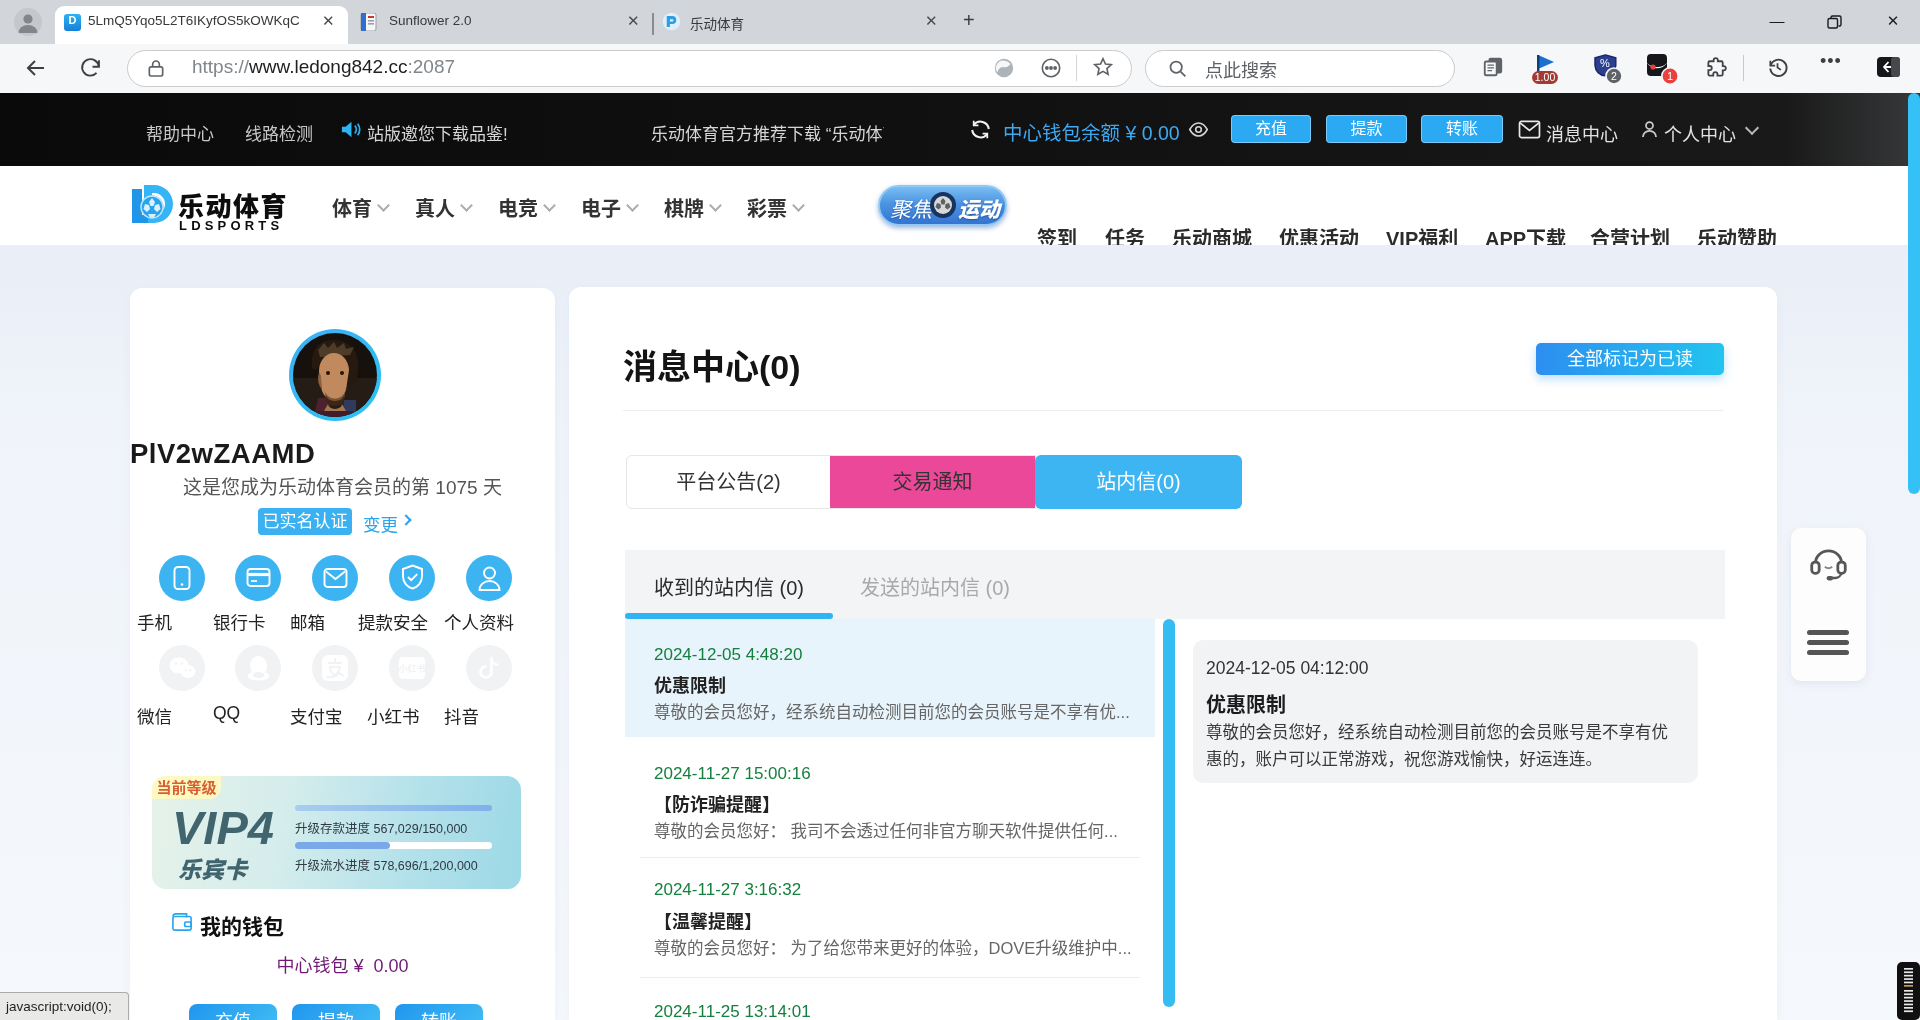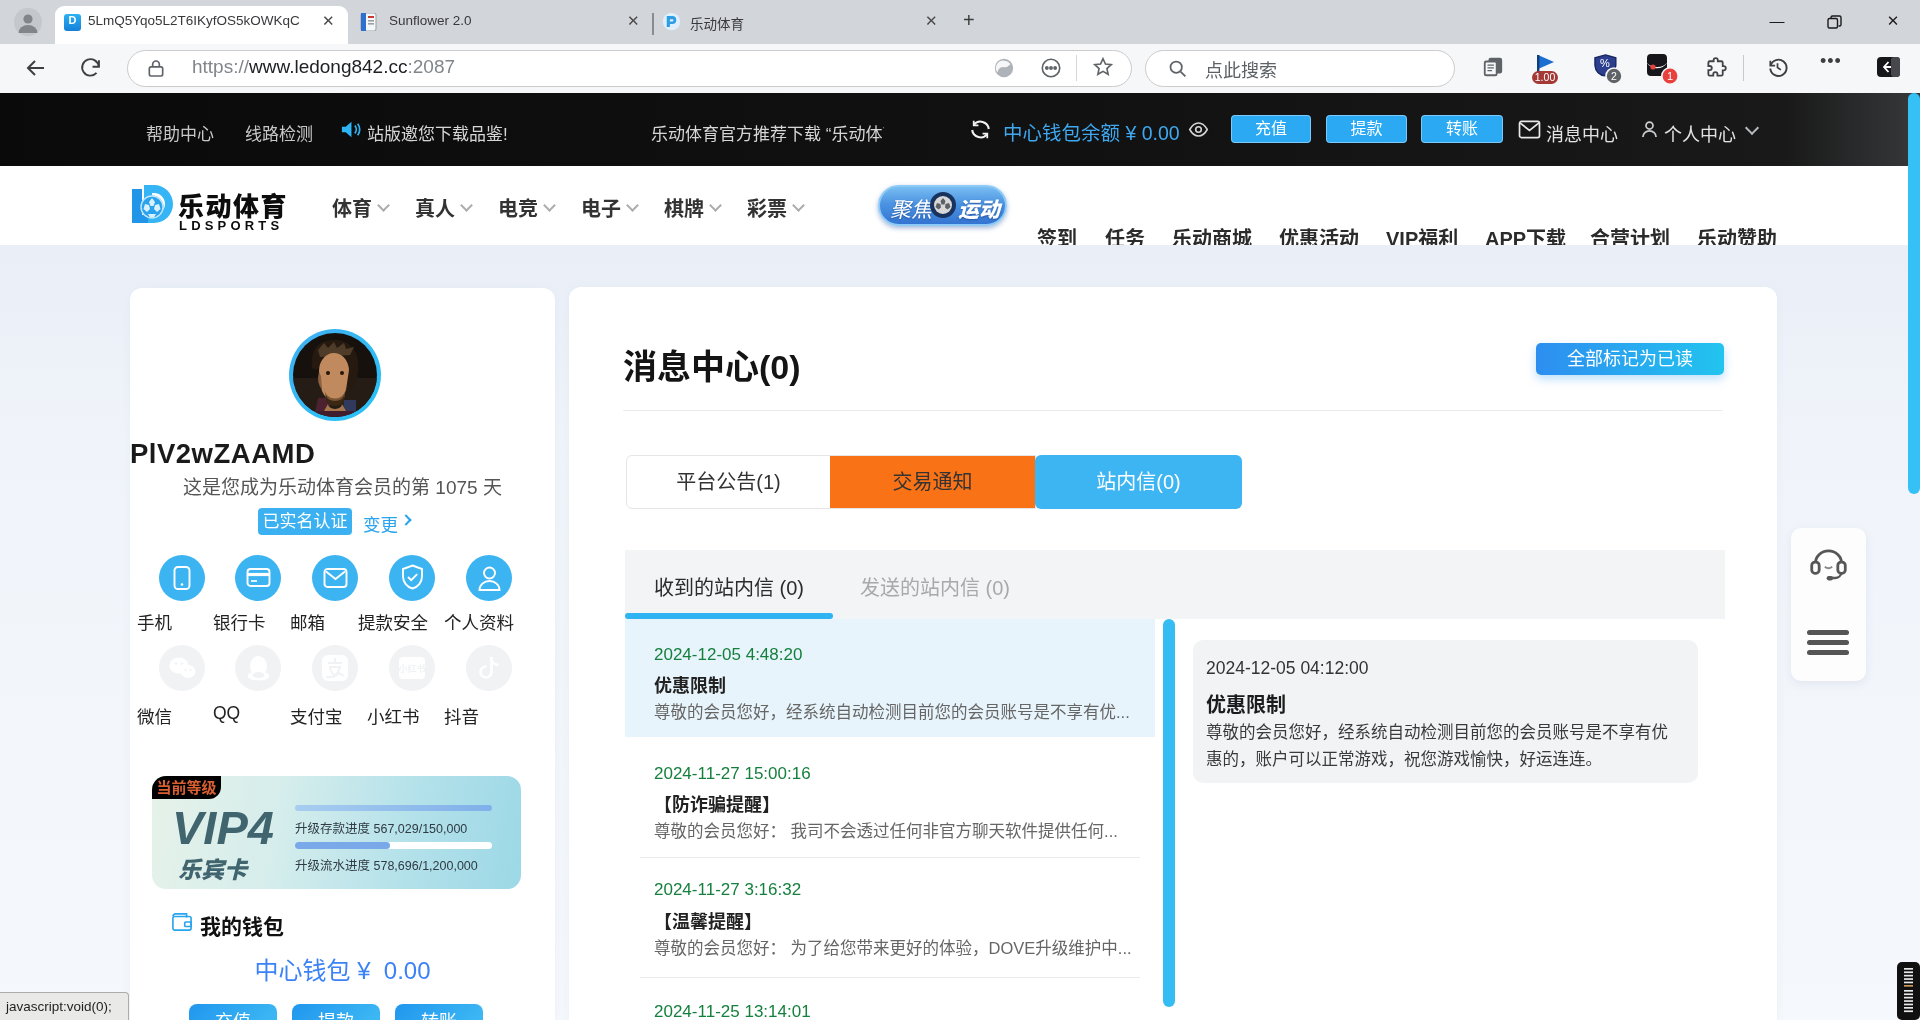--- a/index.html
+++ b/index.html
@@ -349,46 +349,46 @@
 <div class="ic-label" style="left:367px;top:703px">小红书</div>
 
 <div class="ic-circle" style="left:466px;top:645px;background:#f1f2f4"></div>
 <svg class="abs" style="left:477px;top:654px" width="24" height="28" viewBox="0 0 24 28" fill="none" stroke="#fff" stroke-width="2.6">
     <path d="M14.5 3 v15 a5.5 5.5 0 1 1 -5 -5.5"></path>
     <path d="M14.5 5 a7 7 0 0 0 7 6"></path>
   </svg>
 <div class="ic-label" style="left:444px;top:703px">抖音</div>
 
 <div class="abs" style="left:152px;top:776px;width:369px;height:113px;border-radius:14px;background:linear-gradient(100deg,#e6f2e9 0%,#d5edec 35%,#b3e1ea 70%,#9cd8e6 100%)"></div>
-<div class="abs" style="left:152px;top:776px;width:69px;height:23px;background:#000000;border-radius:14px 0 12px 0;color:#d85f31;font-size:15px;font-weight:bold;text-align:center;line-height:23px">当前等级</div>
+<div class="abs" style="left:152px;top:776px;width:69px;height:23px;background:#fef9c3;border-radius:14px 0 12px 0;color:#d85f31;font-size:15px;font-weight:bold;text-align:center;line-height:23px">当前等级</div>
 <div class="abs" style="left:172px;top:800px;font-size:47px;font-weight:900;font-style:italic;color:#40656f">VIP4</div>
 <div class="abs" style="left:178px;top:851px;font-size:23px;font-weight:900;font-style:italic;color:#40656f">乐宾卡</div>
 <div class="abs" style="left:295px;top:805px;width:197px;height:6px;border-radius:3px;background:linear-gradient(90deg,#a8cdf0,#7fb0ea)"></div>
 <div class="abs" style="left:295px;top:818px;font-size:12.5px;color:#2f3a44">升级存款进度 567,029/150,000</div>
 <div class="abs" style="left:295px;top:842px;width:197px;height:7px;border-radius:3.5px;background:#fff"></div>
 <div class="abs" style="left:295px;top:842px;width:95px;height:7px;border-radius:3.5px;background:#79a9e8"></div>
 <div class="abs" style="left:295px;top:855px;font-size:12.5px;color:#2f3a44">升级流水进度 578,696/1,200,000</div>
 
 <svg class="abs" style="left:171px;top:912px" width="22" height="20" viewBox="0 0 24 22" fill="none" stroke="#2ba4ee" stroke-width="1.8">
     <path d="M2 5 a3 3 0 0 1 3 -3 h12 v4"></path>
     <rect x="2" y="5" width="20" height="15" rx="2"></rect>
     <rect x="15" y="11" width="7" height="5" rx="1"></rect>
   </svg>
 <div class="abs" style="left:200px;top:910px;font-size:21px;font-weight:bold;color:#111">我的钱包</div>
-<div class="abs" style="left:130px;top:951px;width:425px;text-align:center;font-size:24px;color:#3b82f6">中心钱包&nbsp;¥&nbsp;&nbsp;0.00</div>
+<div class="abs" style="left:130px;top:951px;width:425px;text-align:center;font-size:18px;color:#701a75">中心钱包&nbsp;¥&nbsp;&nbsp;0.00</div>
 <div class="abs" style="left:189px;top:1004px;width:88px;height:40px;border-radius:8px;background:linear-gradient(135deg,#2196ee,#45c1f5);color:#fff;font-size:18px;text-align:center;line-height:36px">充值</div>
 <div class="abs" style="left:292px;top:1004px;width:88px;height:40px;border-radius:8px;background:linear-gradient(135deg,#2196ee,#45c1f5);color:#fff;font-size:18px;text-align:center;line-height:36px">提款</div>
 <div class="abs" style="left:395px;top:1004px;width:88px;height:40px;border-radius:8px;background:linear-gradient(135deg,#2196ee,#45c1f5);color:#fff;font-size:18px;text-align:center;line-height:36px">转账</div>
 
 <div class="abs" style="left:623px;top:340px;font-size:34px;font-weight:bold;color:#141414">消息中心(0)</div>
 <div class="abs" style="left:1536px;top:343px;width:188px;height:32px;border-radius:5px;background:linear-gradient(90deg,#2d8ef0,#22c4ef);color:#fff;font-size:18px;text-align:center;line-height:32px;box-shadow:0 4px 10px rgba(60,160,240,.35)">全部标记为已读</div>
 <div class="divline" style="left:623px;top:410px;width:1100px"></div>
 
-<div class="abs" style="left:626px;top:455px;width:205px;height:54px;border:1px solid #e6e6e6;background:#fff;color:#333;font-size:20px;text-align:center;line-height:53px;border-radius:6px 0 0 6px">平台公告(1)</div>
-<div class="abs" style="left:830px;top:455px;width:206px;height:54px;border:1px solid #e6e6e6;border-left:none;background:#f97316;color:#333;font-size:20px;text-align:center;line-height:53px">交易通知</div>
+<div class="abs" style="left:626px;top:455px;width:205px;height:54px;border:1px solid #e6e6e6;background:#fff;color:#333;font-size:20px;text-align:center;line-height:53px;border-radius:6px 0 0 6px">平台公告(2)</div>
+<div class="abs" style="left:830px;top:455px;width:206px;height:54px;border:1px solid #e6e6e6;border-left:none;background:#ec4899;color:#333;font-size:20px;text-align:center;line-height:53px">交易通知</div>
 <div class="abs" style="left:1035px;top:455px;width:207px;height:54px;background:#3eb5f3;color:#fff;font-size:20px;text-align:center;line-height:54px;border-radius:6px">站内信(0)</div>
 
 <div class="abs" style="left:625px;top:550px;width:1100px;height:69px;background:#f2f4f5"></div>
 <div class="abs" style="left:654px;top:572px;font-size:20px;color:#2b2b2b">收到的站内信 (0)</div>
 <div class="abs" style="left:860px;top:572px;font-size:20px;color:#a9a9a9">发送的站内信 (0)</div>
 <div class="abs" style="left:625px;top:613px;width:208px;height:6px;background:#2fb3f2;border-radius:3px"></div>
 
 <div class="abs" style="left:625px;top:619px;width:530px;height:118px;background:#e8f4fb"></div>
 <div class="msg-date" style="left:654px;top:645px">2024-12-05 4:48:20</div>
 <div class="msg-title" style="left:654px;top:671px">优惠限制</div>

